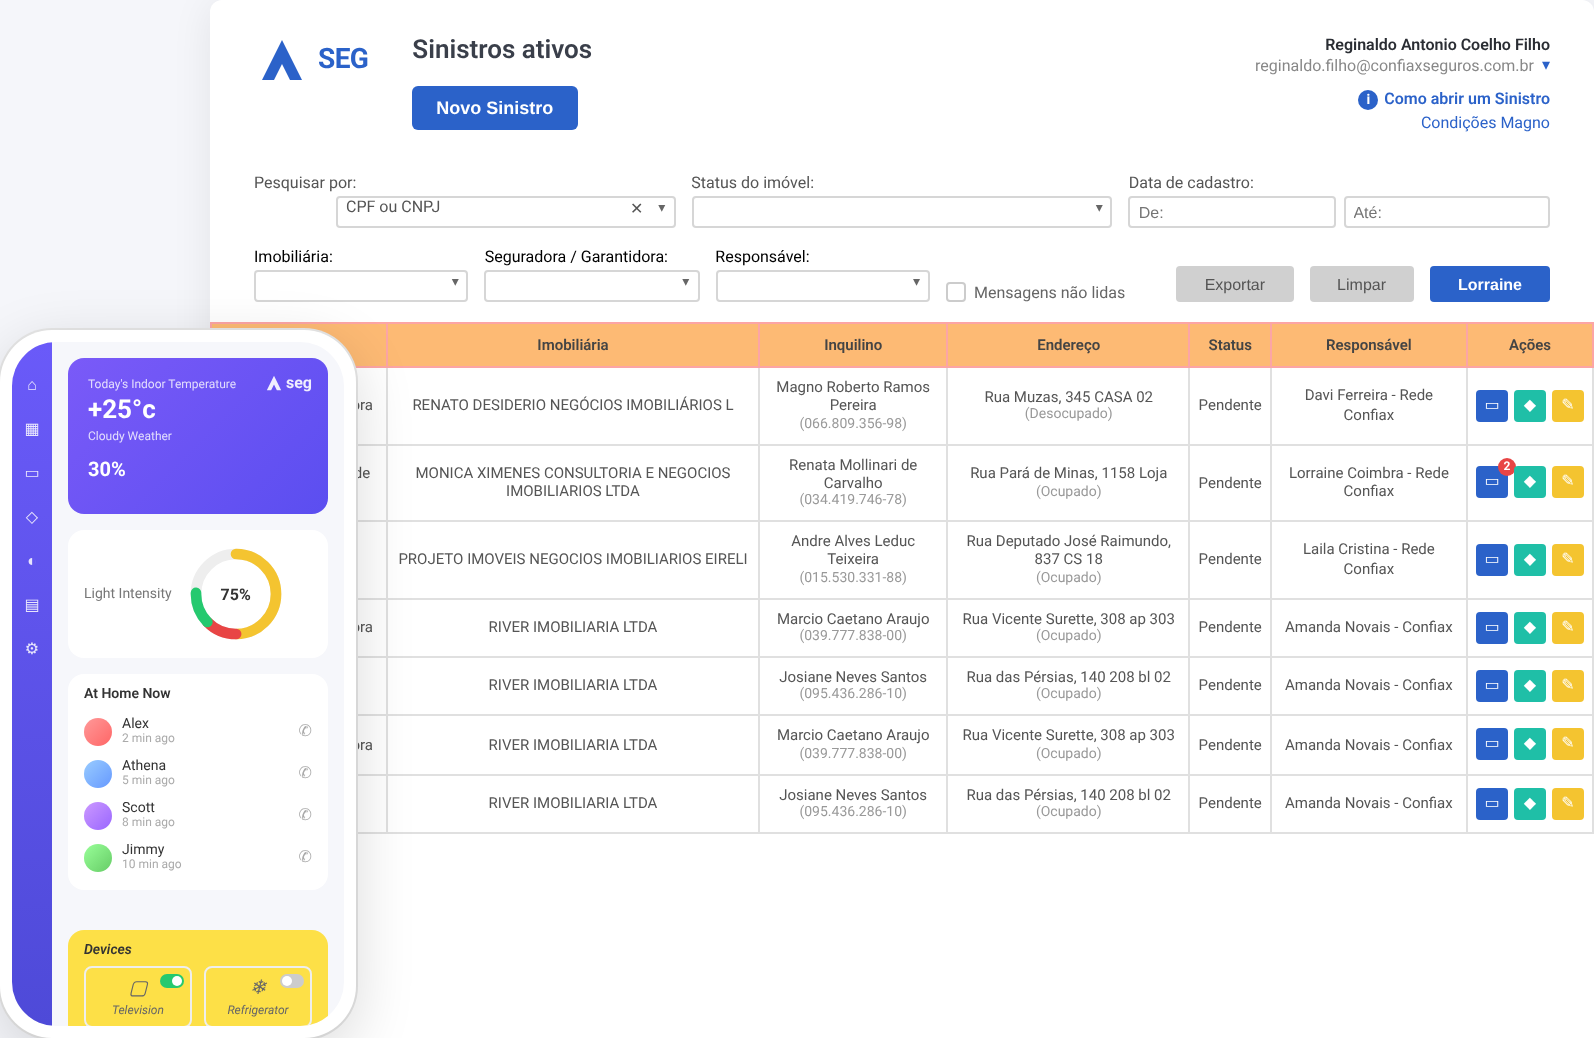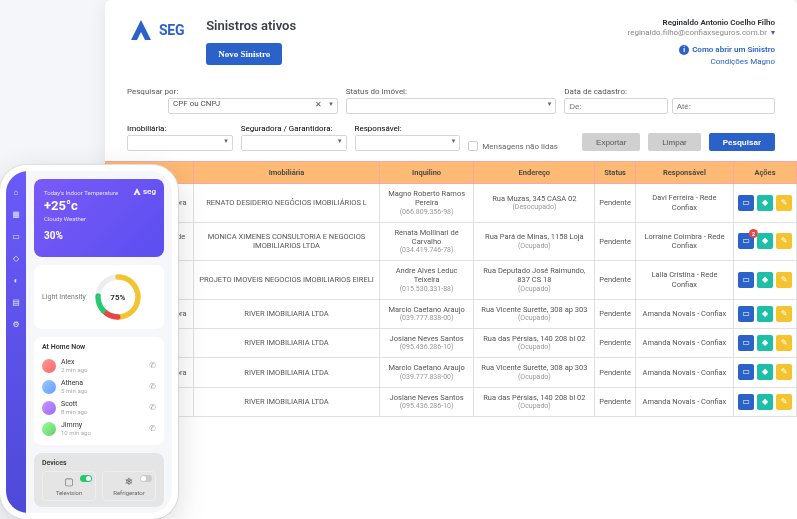--- a/index.html
+++ b/index.html
@@ -79,21 +79,21 @@
 .person-row { display: flex; align-items: center; gap: 5px; padding: 3px 0; }
 .avatar { width: 14px; height: 14px; border-radius: 50%; background: #ddd; display: inline-block; }
 .av1 { background: linear-gradient(135deg,#f99,#f66); }
 .av2 { background: linear-gradient(135deg,#9cf,#69f); }
 .av3 { background: linear-gradient(135deg,#c9f,#96f); }
 .av4 { background: linear-gradient(135deg,#9f9,#6c6); }
 .person-name { font-size: 7px; color: #333; flex: 1; }
 .person-sub { font-size: 6px; color: #aaa; display: block; }
 .call-icon { font-size: 8px; color: #aaa; }
 
-.devices-card { background: #e5e5e5; border-radius: 8px; margin-top: 8px; padding: 6px 8px; }
+.devices-card { background: #fde047; border-radius: 8px; margin-top: 20px; padding: 6px 8px; font-style: italic; }
 .devices-title { font-size: 7px; font-weight: 600; color: #333; margin-bottom: 4px; }
 .devices-row { display: flex; gap: 6px; }
 .device { flex: 1; border: 1px solid #eee; border-radius: 4px; padding: 4px; text-align: center; position: relative; }
 .device-icon { font-size: 10px; color: #666; }
 .device-name { font-size: 6px; color: #666; margin-top: 2px; }
 .toggle { position: absolute; top: 3px; right: 3px; width: 12px; height: 7px; border-radius: 4px; }
 .toggle-on { background: #25c96f; }
 .toggle-on::after { content: ""; position: absolute; right: 1px; top: 1px; width: 5px; height: 5px; background: #fff; border-radius: 50%; }
 .toggle-off { background: #ccc; }
 .toggle-off::after { content: ""; position: absolute; left: 1px; top: 1px; width: 5px; height: 5px; background: #fff; border-radius: 50%; }
@@ -110,21 +110,21 @@
       <div class="logo-box">
         <div class="logo-mark">
           <svg viewBox="0 0 28 24">
               <path d="M14 2 L24 22 L18 22 L14 14 L10 22 L4 22 Z" fill="#2b62c9"></path>
             </svg>
         </div>
         <span class="logo-text">SEG</span>
       </div>
       <div>
         <div class="page-title">Sinistros ativos</div>
-        <button class="btn-primary" style="margin-left:0;margin-top:10px;font-family:Liberation Serif, serif;">Novo Sinistro</button>
+        <button class="btn-primary" style="margin-left:0;margin-top:10px;">Novo Sinistro</button>
       </div>
     </div>
     <div>
       <div class="user-block">
         <div class="user-name">Reginaldo Antonio Coelho Filho</div>
         <span class="user-email">reginaldo.filho@confiaxseguros.com.br</span><span class="user-chevron">▾</span>
       </div>
       <div class="header-links" style="padding:6px 0 0 0;">
         <div><span class="info-icon">i</span><a class="link1">Como abrir um Sinistro</a></div>
         <a class="link2">Condições Magno</a>
@@ -165,21 +165,21 @@
     <div class="filter-col">
       <label class="filter-label">Responsável:</label>
       <div class="filter-input filter-select"></div>
     </div>
     <div class="checkbox-wrap">
       <span class="checkbox-box"></span>
       <span>Mensagens não lidas</span>
     </div>
     <button class="btn btn-export">Exportar</button>
     <button class="btn btn-clear">Limpar</button>
-    <button class="btn btn-search">Pesquisar</button>
+    <button class="btn btn-search">Lorraine</button>
   </div>
 
   <table class="table">
     <thead>
         <tr id="thead-row">
           <th>Seguradora</th>
           <th>Imobiliária</th>
           <th>Inquilino</th>
           <th>Endereço</th>
           <th>Status</th>

